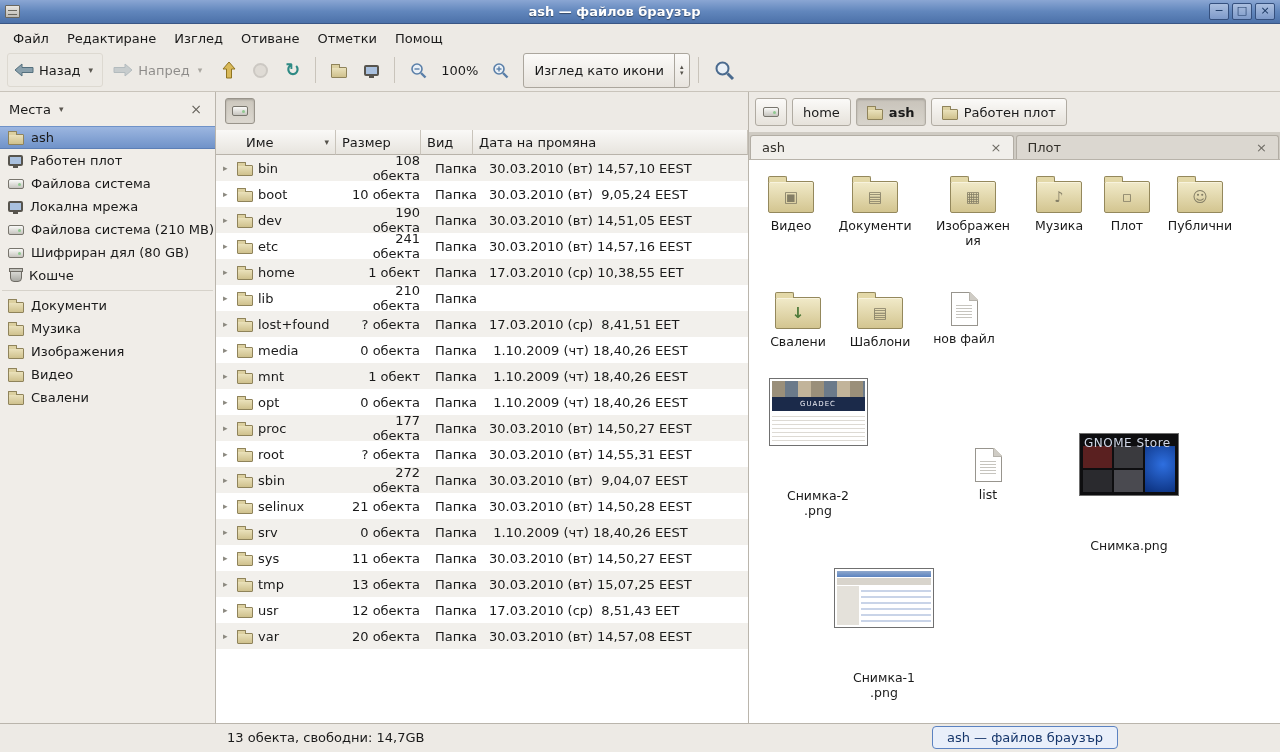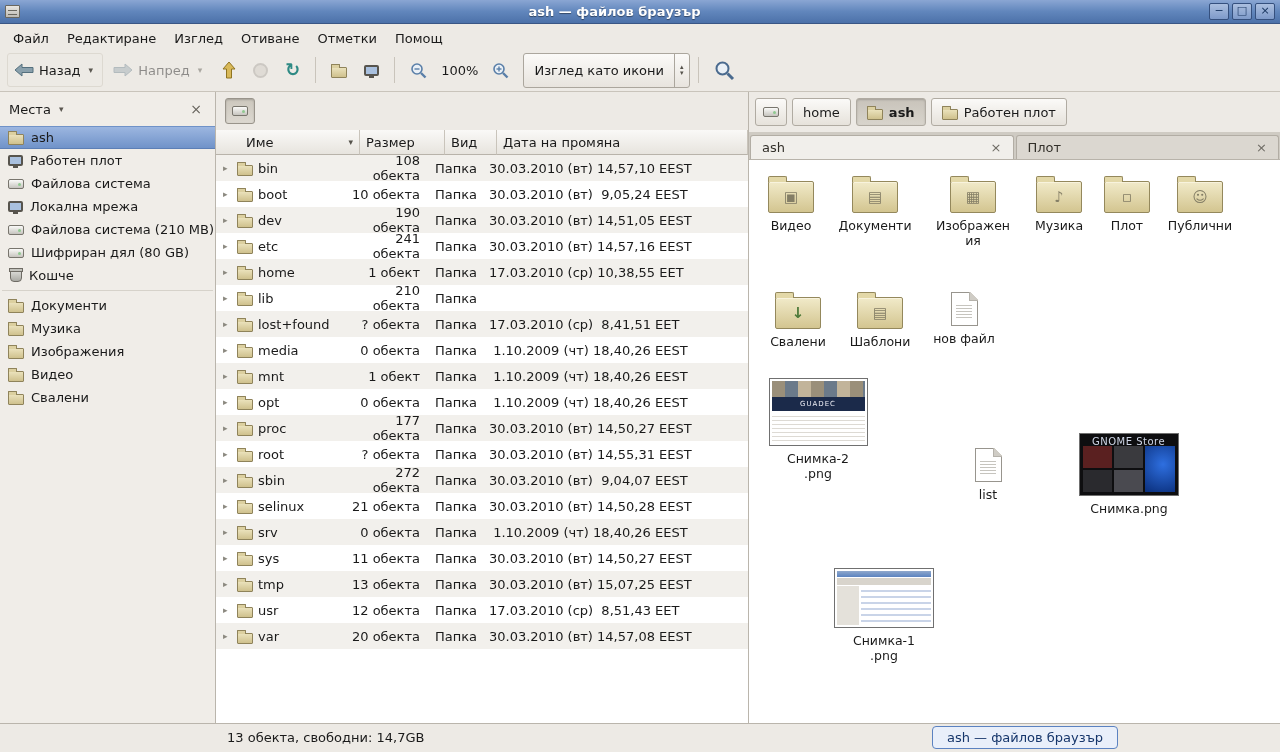--- a/index.html
+++ b/index.html
@@ -59,21 +59,21 @@
   
   .trash { display:inline-block; width:12px; height:12px; margin-left:2px; background:linear-gradient(#DCDCD8,#A9A9A3); border:1px solid #6E6B64; border-radius:1px 1px 4px 4px; position:relative; flex:none; }
   .trash::before { content:""; position:absolute; top:-3px; left:-2px; right:-2px; height:2px; background:#C2C2BC; border:1px solid #6E6B64; }
 
   
   .leftpane { width:533px; border-right:1px solid #BAB5AC; display:flex; flex-direction:column; background:#fff; }
   .lp-top { height:38px; background:#EDEAE5; display:flex; align-items:center; padding:0 9px; }
   .ibtn { width:30px; height:26px; border:1px solid #99948B; border-radius:3px; background:linear-gradient(#CCC7BD,#DCD8D0); box-shadow:inset 0 1px 2px rgba(0,0,0,.2); display:flex; align-items:center; justify-content:center; }
   .thead { display:flex; height:25px; flex:none; }
   .th { background:linear-gradient(#FAF9F7,#E7E4DE); border-right:1px solid #C9C4BB; border-bottom:1px solid #B8B3AA; padding:4px 6px; display:flex; align-items:center; }
-  .th-name { width:144px; padding-left:30px; }
+  .th-name { width:120px; padding-left:30px; }
   .th-size { width:85px; }
   .th-type { width:52px; }
   .th-date { flex:1; }
   .sortico { margin-left:auto; font-size:9px; color:#55524B; }
   .tbody { flex:1; overflow:hidden; background:#fff; }
   .trow { display:flex; height:26px; align-items:center; }
   .trow:nth-child(odd) { background:#F2F0EC; }
   .c-name { width:129px; display:flex; align-items:center; gap:5px; padding-left:7px; overflow:hidden; }
   .exp { font-size:9px; color:#8B887F; width:9px; flex:none; }
   .c-size { width:85px; text-align:right; padding-right:10px; }
@@ -87,41 +87,41 @@
   .pbtn.icononly { padding:0 7px; }
   .pbtn.pressed { background:linear-gradient(#C8C3BA,#D8D4CC); box-shadow:inset 0 1px 2px rgba(0,0,0,.18); font-weight:bold; }
   .tabbar { height:28px; display:flex; gap:2px; background:#CFCBC3; border-bottom:1px solid #B8B3AA; padding:3px 1px 0 1px; }
   .tab { flex:1; display:flex; align-items:center; padding:0 11px; background:#DBD7D0; border:1px solid #B2ADA4; border-bottom:none; border-radius:3px 3px 0 0; color:#33302A; }
   .tab.active { background:#F1EFEB; }
   .tabx { margin-left:auto; color:#6E6B64; font-size:13px; }
   .iconview { flex:1; position:relative; background:#fff; overflow:hidden; }
   .iv { position:absolute; width:84px; display:flex; flex-direction:column; align-items:center; gap:5px; text-align:center; }
   .iv .lbl { font-size:12.5px; line-height:1.2; max-width:80px; overflow-wrap:break-word; }
   .iv-wide { width:102px; }
-  .iv-wide .lbl { max-width:66px; }
+  .iv-wide .lbl { max-width:66px;margin-top:37px; }
 
   
   .foldL { position:relative; width:46px; height:32px; margin-top:7px; background:linear-gradient(#F1EAC9,#D3C590); border:1px solid #94885C; border-radius:2px; box-shadow:inset 0 1px 0 #F8F3DD; flex:none; }
   .foldL::before { content:""; position:absolute; top:-6px; left:-1px; width:17px; height:5px; background:#E3D8A8; border:1px solid #94885C; border-bottom:none; border-radius:2px 2px 0 0; }
   .emb { position:absolute; inset:0; display:flex; align-items:center; justify-content:center; color:#847E66; font-size:15px; }
   .emb.green { color:#4E7A3A; font-weight:bold; }
 
   
   .page { position:relative; width:27px; height:34px; background:#fff; border:1px solid #98958E; flex:none; }
   .page::before { content:""; position:absolute; top:-1px; right:-1px; width:8px; height:8px; background:linear-gradient(225deg,#fff 48%,#CFCCC5 50%); border-left:1px solid #B5B2AB; border-bottom:1px solid #B5B2AB; }
   .page .plines { position:absolute; left:4px; right:5px; top:10px; height:17px; background:repeating-linear-gradient(#fff 0 2px,#C6C4BE 2px 3px); }
 
   
   .thumb { border:1px solid #707070; background:#fff; flex:none; }
   .t2 { width:99px; height:68px; padding:2px; display:flex; flex-direction:column; }
   .t2-photos { height:16px; background:repeating-linear-gradient(90deg,#9A8F7A 0 13px,#6B7A8A 13px 26px,#C2B49A 26px 39px); }
   .t2-band { height:14px; background:#1B2A4A; color:#EDEDF5; font-size:7px; display:flex; align-items:center; justify-content:center; letter-spacing:1px; }
   .t2-body { flex:1; background:repeating-linear-gradient(#fff 0 3px,#DDDAD4 3px 4px); margin-top:2px; }
   .tS { width:100px; height:63px; background:#0E0E10; padding:3px; display:flex; gap:2px; position:relative; }
-  .tS-txt { position:absolute; top:2px; left:12px; font-size:10px; color:#CFD6E6; letter-spacing:.5px; }
+  .tS-txt { position:absolute; top:2px; left:4px; font-size:12px; color:#CFD6E6; letter-spacing:.5px; }
   .tS-grid { margin-top:9px; width:60px; display:grid; grid-template-columns:1fr 1fr; grid-template-rows:1fr 1fr; gap:2px; }
   .tS-grid div:nth-child(1){ background:#5A2020; } .tS-grid div:nth-child(2){ background:#3A3A3E; }
   .tS-grid div:nth-child(3){ background:#2A2A2E; } .tS-grid div:nth-child(4){ background:#4A4A50; }
   .tS-blue { flex:1; margin-top:9px; background:radial-gradient(circle at 60% 40%,#2E6FE0,#0A2E7A); }
   .t1 { width:100px; height:60px; padding:2px; display:flex; flex-direction:column; }
   .t1-bar { height:6px; background:linear-gradient(#8FA8CC,#5B83C0); }
   .t1-tool { height:7px; background:#D8D4CC; margin-top:1px; }
   .t1-body { flex:1; margin-top:1px; display:flex; gap:2px; }
   .t1-side { width:22px; background:#E4E1DA; }
   .t1-list { flex:1; background:repeating-linear-gradient(#fff 0 4px,#C9D4E8 4px 6px); }

